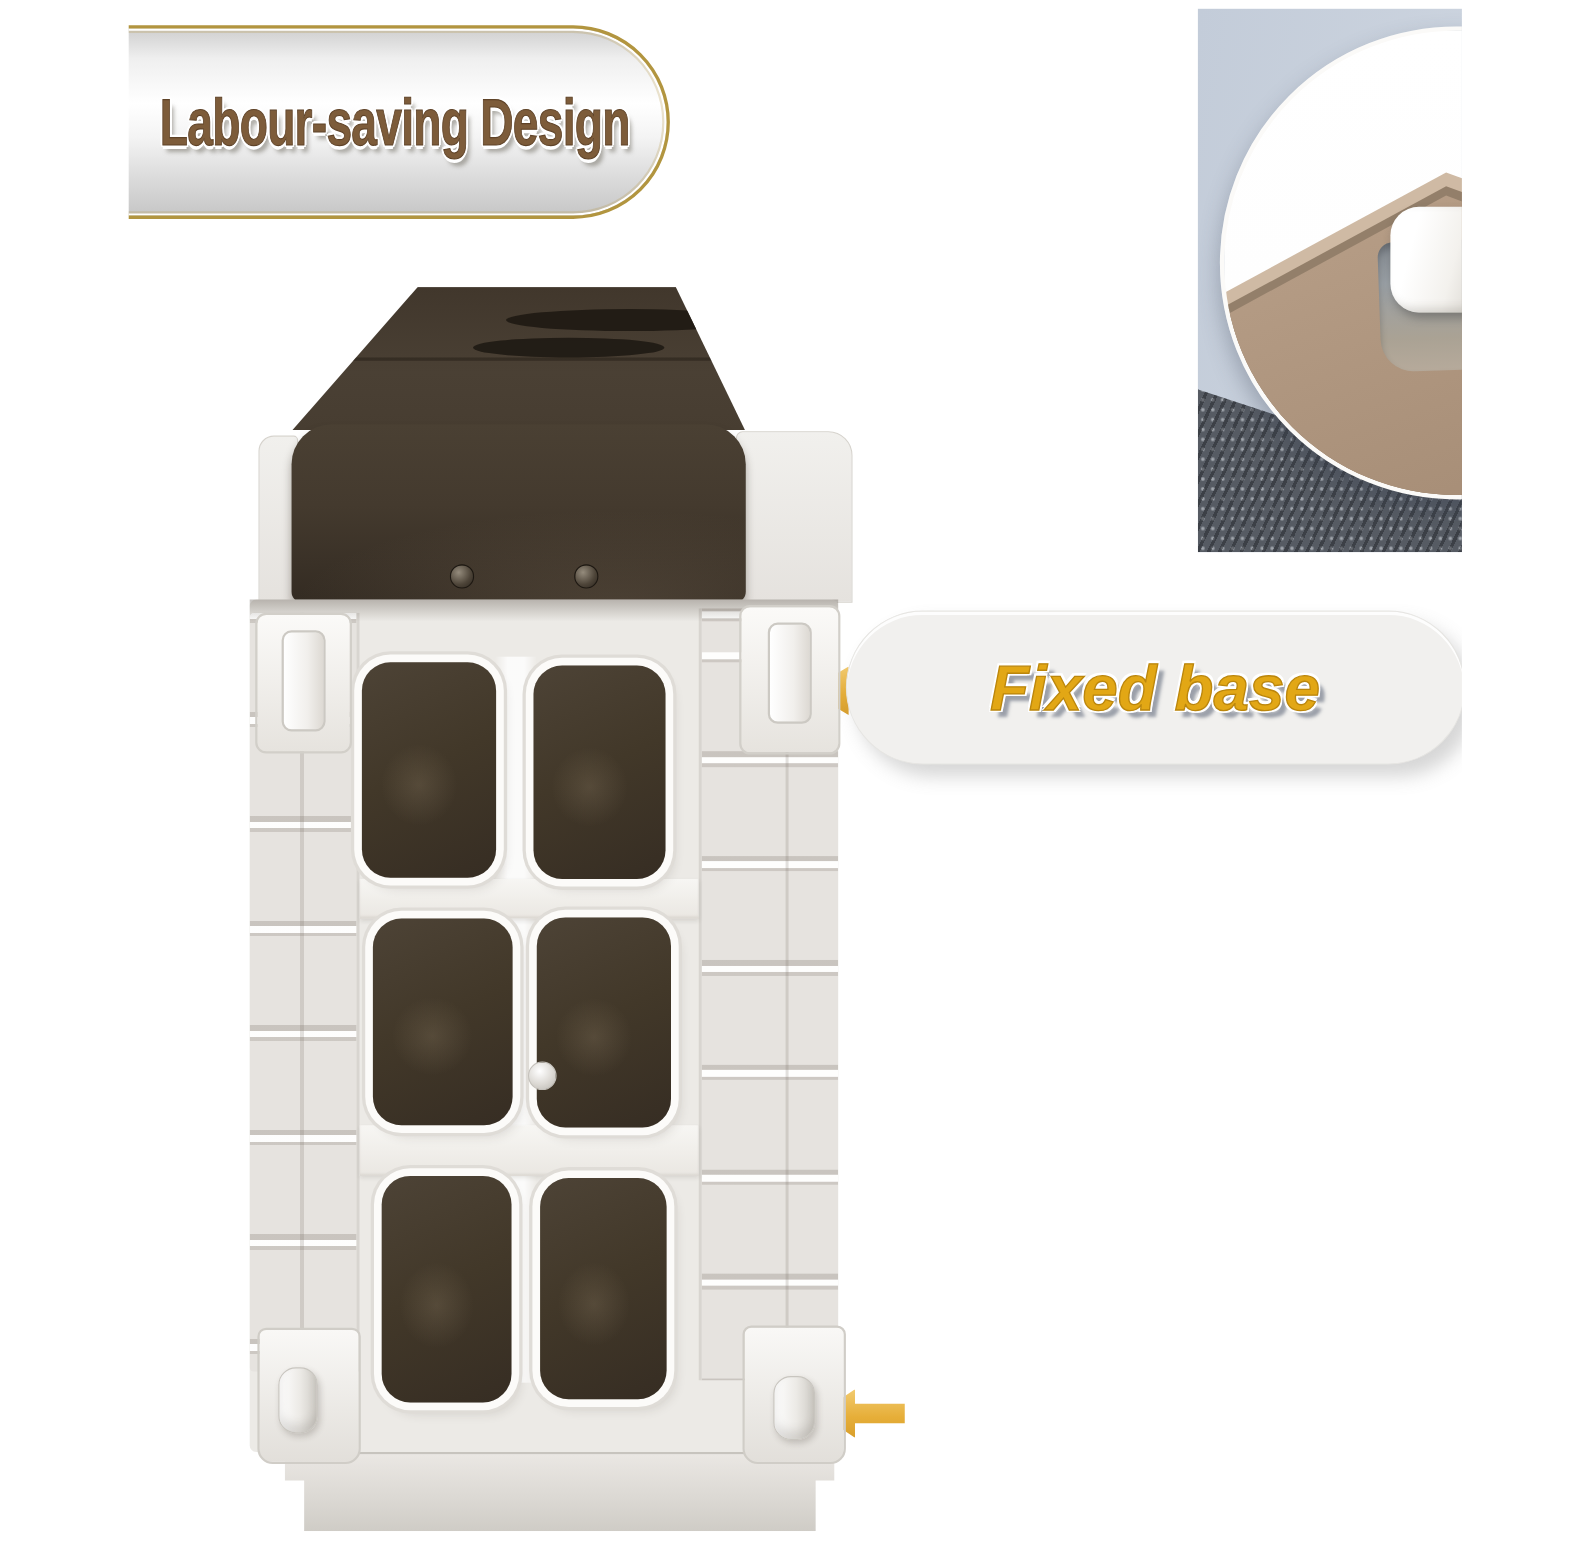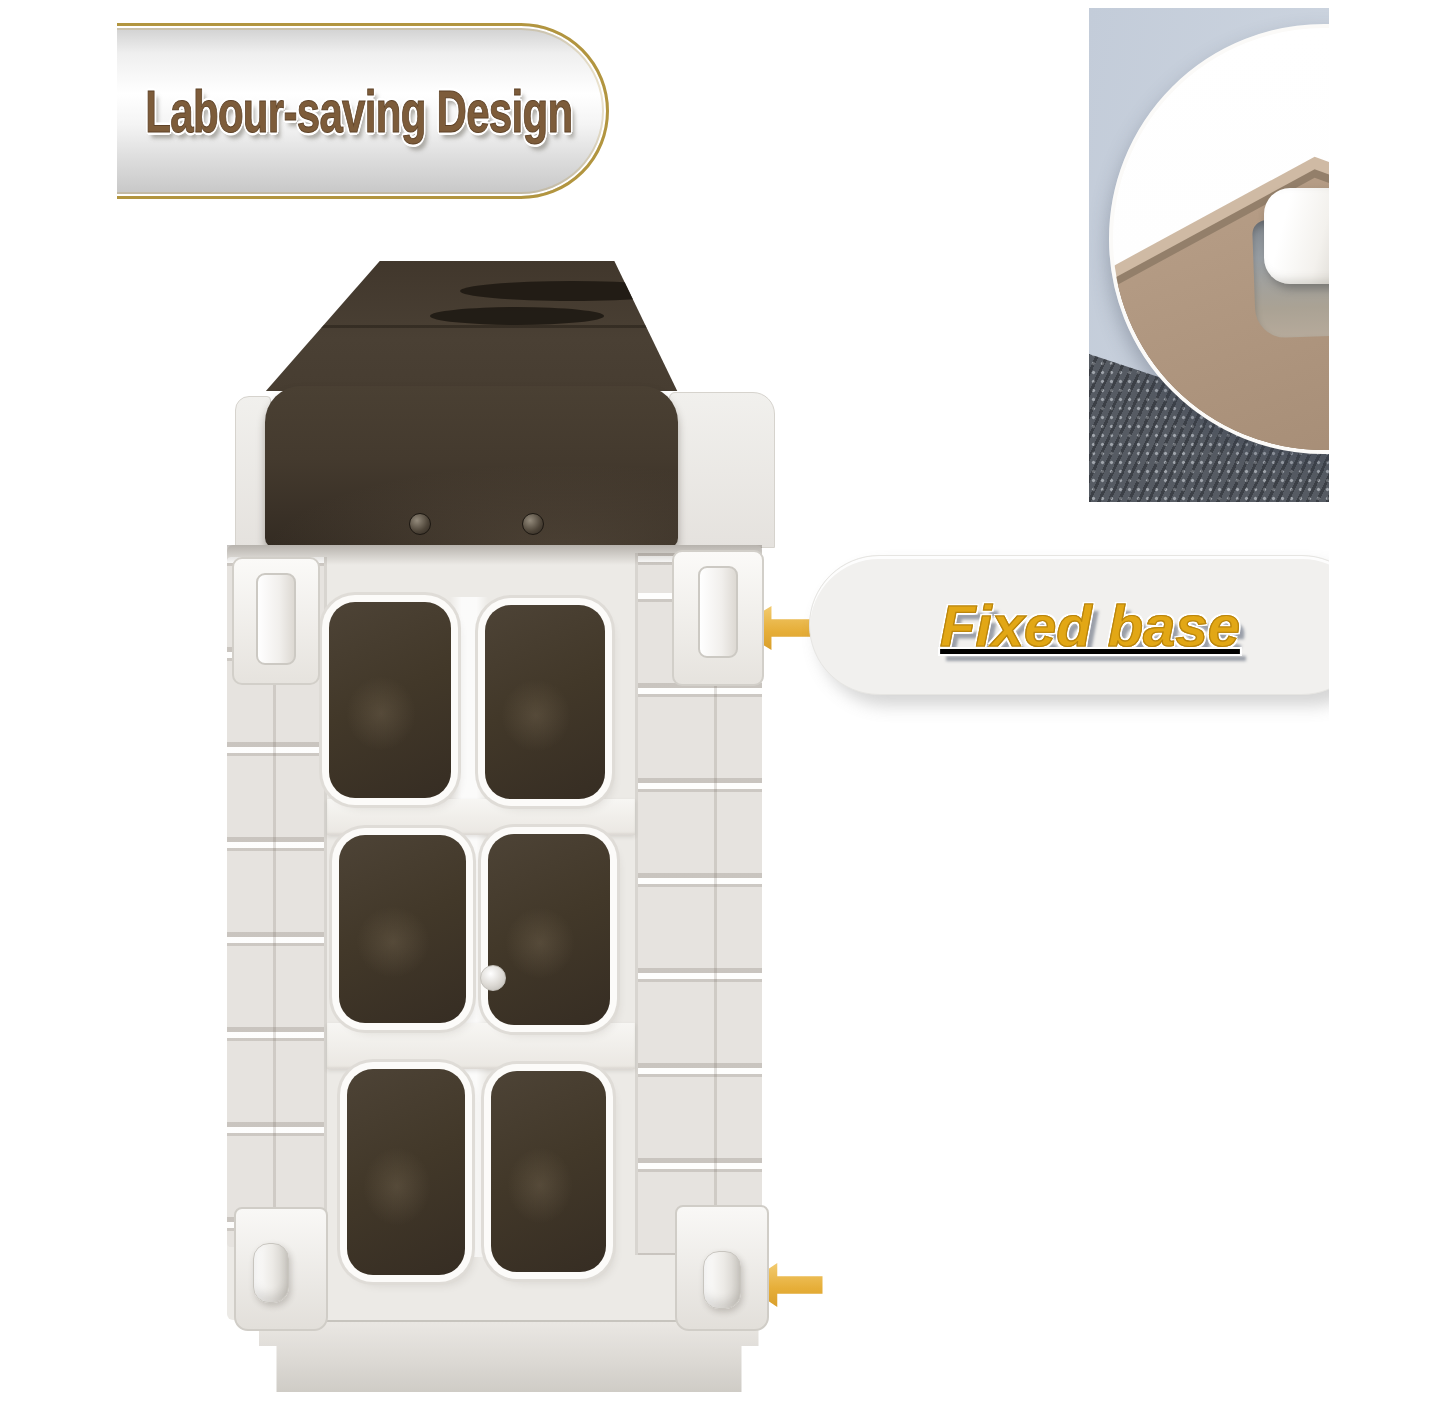--- a/index.html
+++ b/index.html
@@ -187,21 +187,21 @@
   }
 
   
   .pill{
     width:563px;height:140px;border-radius:72px;
     background:var(--callout_pill,#f1f0ee);
     border:1px solid #e6e5e2;
     box-shadow:9px 11px 16px rgba(120,120,120,.30), inset 0 3px 0 rgba(255,255,255,.85);
     display:flex;align-items:center;justify-content:center;
   }
-  .pill.fixed{left:692px;top:555px;text-decoration:underline;}
+  .pill.fixed{left:652px;top:555px;}
   .pill.silent{left:692px;top:1212px;height:143px;}
   .pill-label{
     position:static;font-size:58px;font-weight:bold;font-style:italic;white-space:nowrap;
     color:var(--callout_text,#e2a715);
     -webkit-text-stroke:1.2px #bb860c;
     text-shadow:-2px 0 0 #fff,2px 0 0 #fff,0 -2px 0 #fff,0 2px 0 #fff,
       -2px -2px 0 #fff,2px -2px 0 #fff,-2px 2px 0 #fff,2px 2px 0 #fff,
       6px 7px 3px rgba(125,132,145,.75);
   }
   .callout-arrow{

